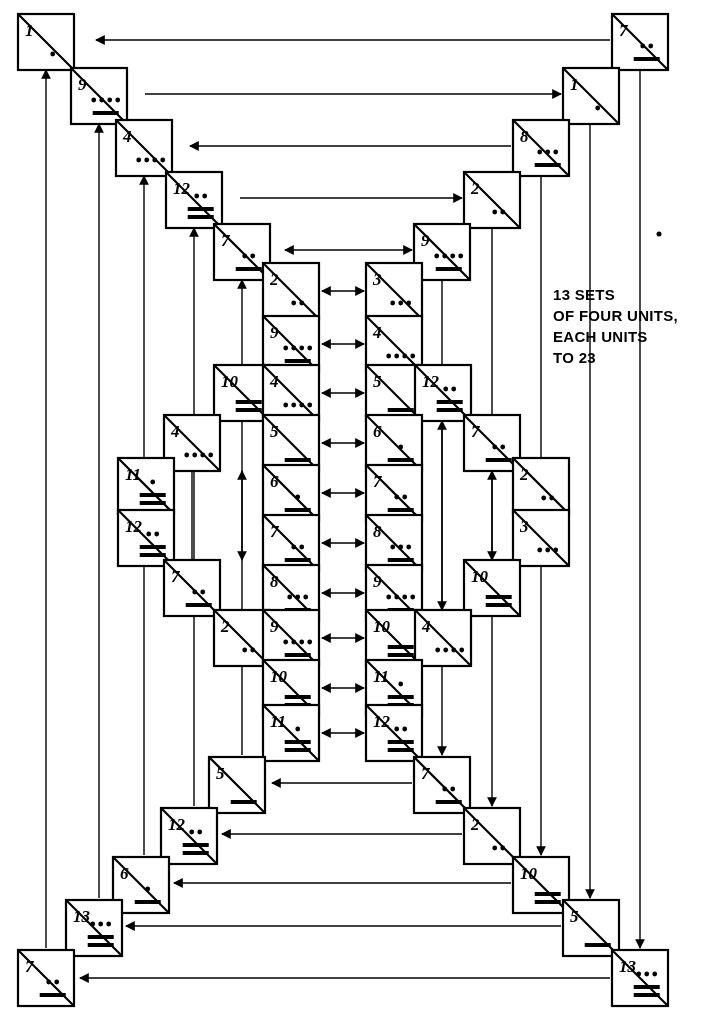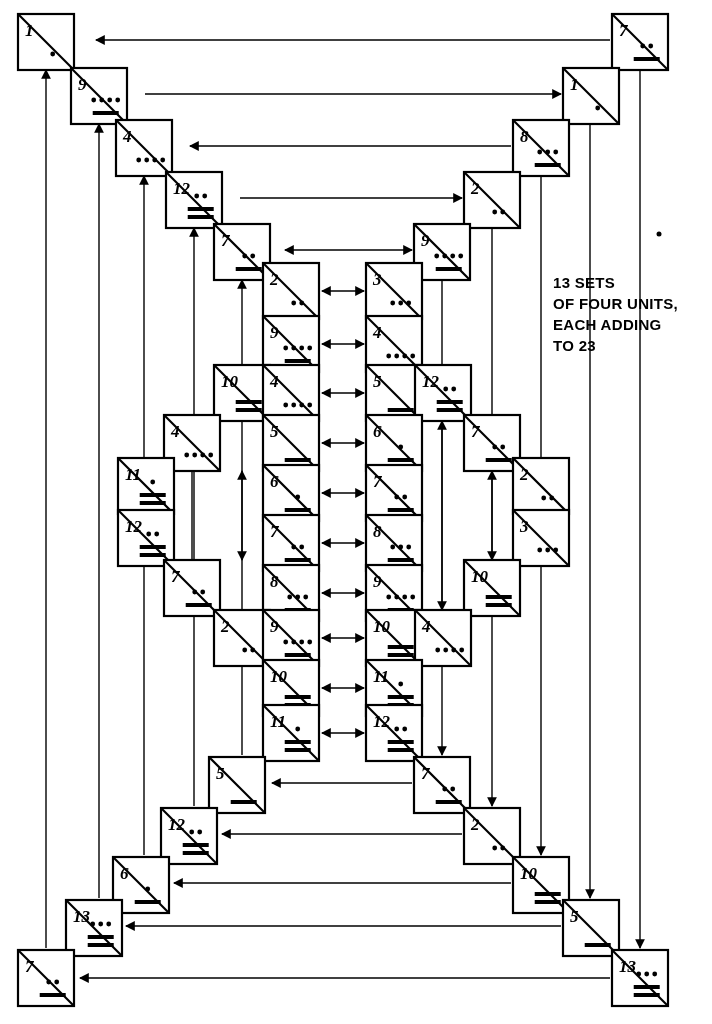--- a/index.html
+++ b/index.html
@@ -475,14 +475,14 @@
           <circle cx="638.72" cy="974" r="2.4" fill="#000000"></circle>
           <circle cx="646.72" cy="974" r="2.4" fill="#000000"></circle>
           <circle cx="654.72" cy="974" r="2.4" fill="#000000"></circle>
         </g>
       </g>
     <g id="mark-layer">
         <circle cx="659" cy="234" r="2.5" fill="#000000"></circle>
       </g>
   </svg>
 
-  <div class="caption" style="left:553px; top:272px;"><span>13 SETS</span><br><span>OF FOUR UNITS,</span><br><span>EACH ADDING</span><br><span>TO 23</span></div>
+  <div class="caption" style="left:553px; top:284px;"><span>13 SETS</span><br><span>OF FOUR UNITS,</span><br><span>EACH UNITS</span><br><span>TO 23</span></div>
 </div>
 
 </body></html>

